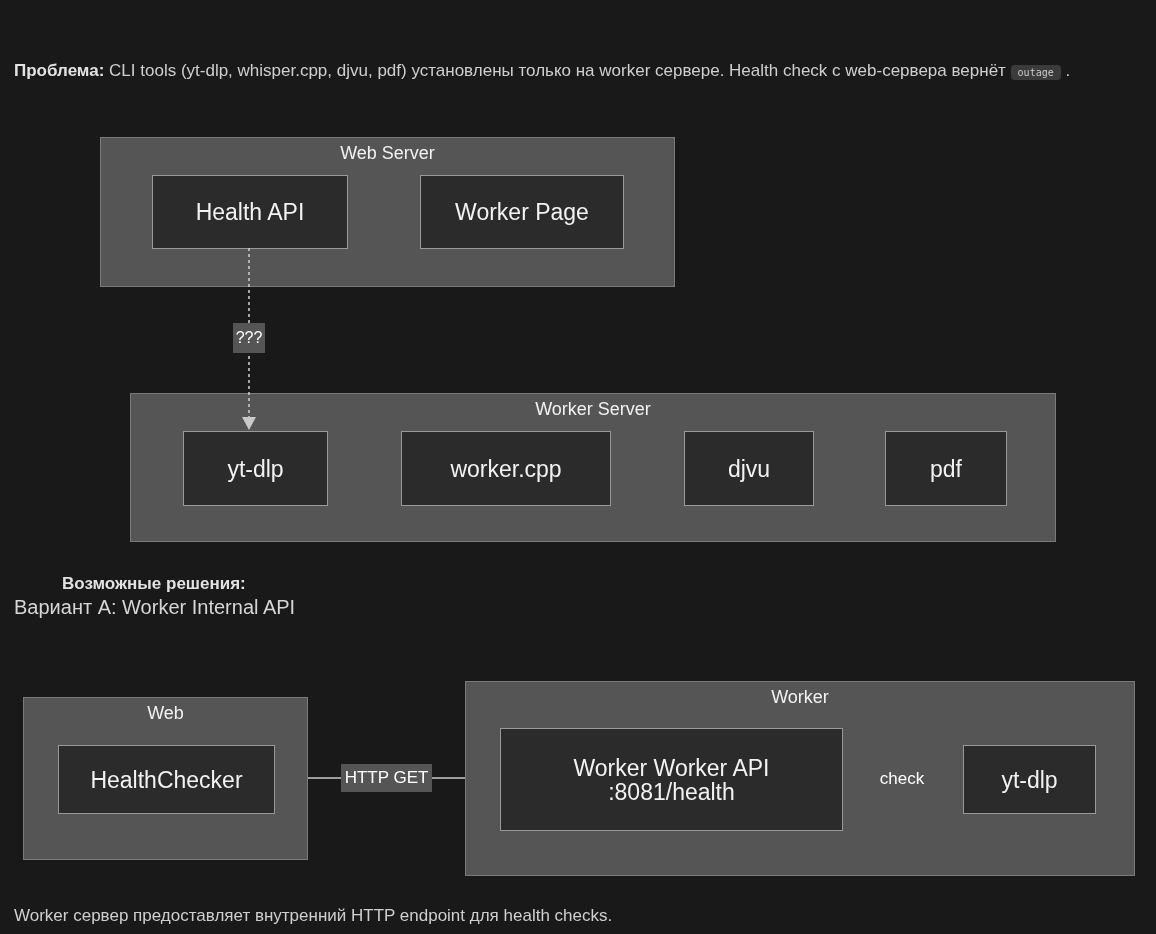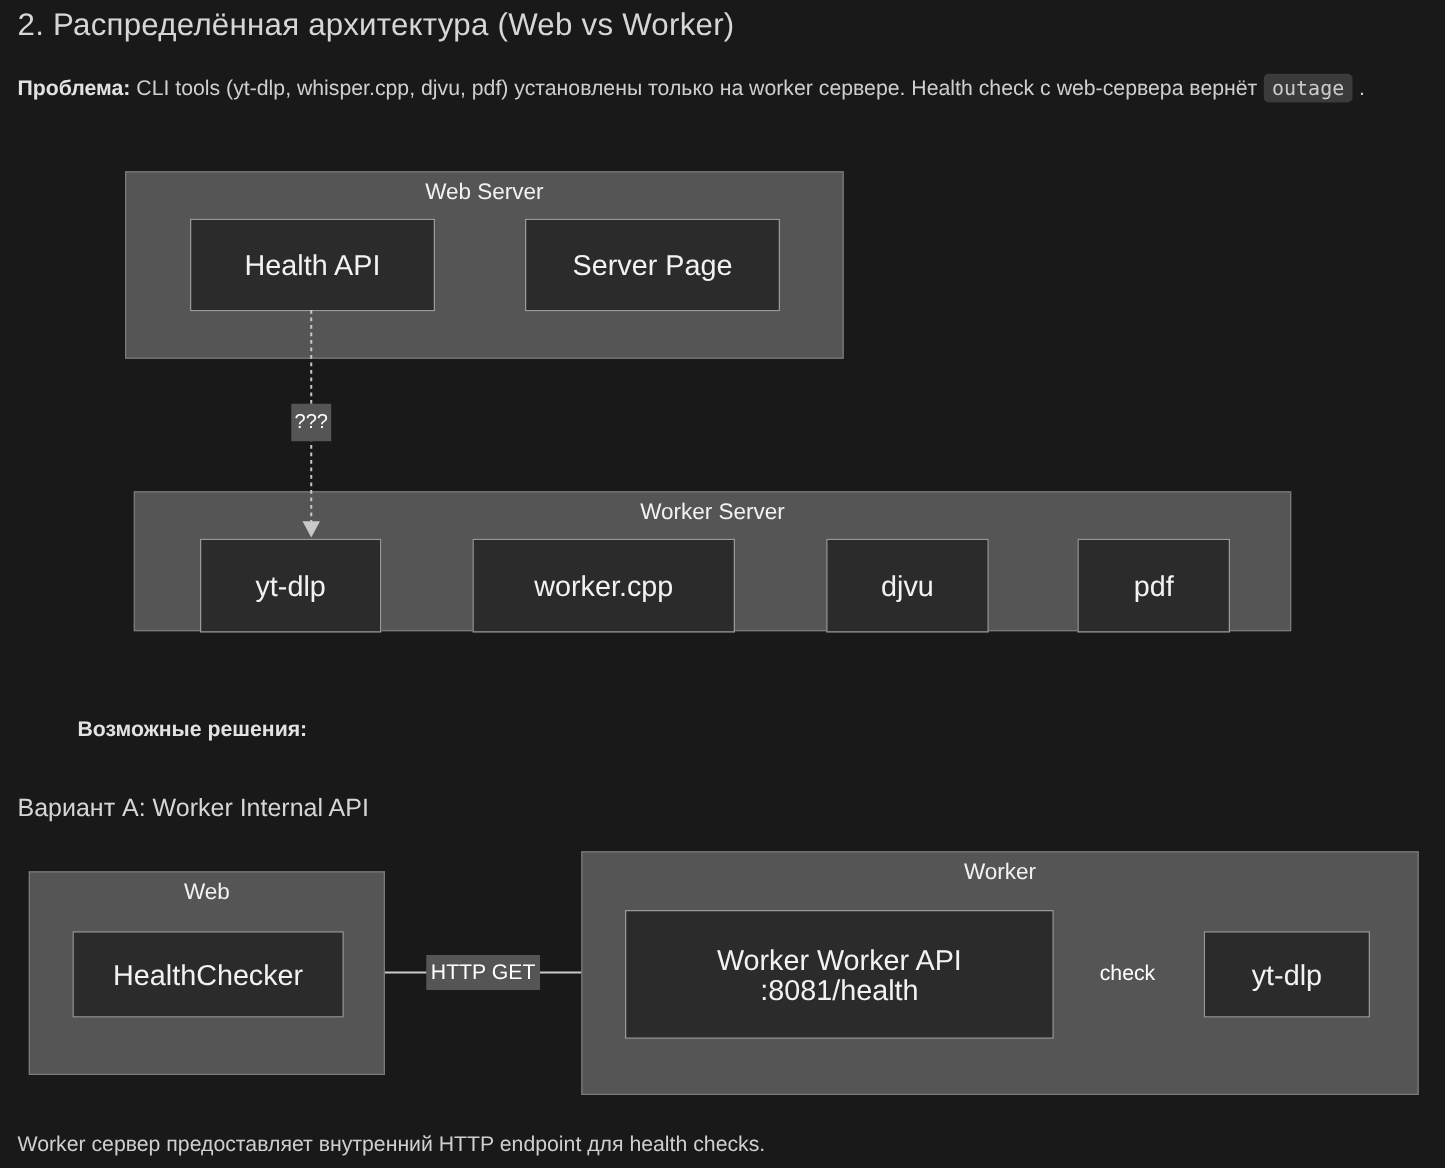--- a/index.html
+++ b/index.html
@@ -27,21 +27,21 @@
     position:absolute;left:14px;top:6px;font-size:25px;font-weight:400;
     color:var(--heading);letter-spacing:.2px;
   }
   .problem{
     position:absolute;left:14px;top:57px;width:1126px;font-size:17px;
     line-height:27px;color:var(--text);
   }
   .problem strong{color:#e2e2e2;}
   .inline-code{
     font-family:"DejaVu Sans Mono","Liberation Mono",monospace;
-    font-size:16px;background:var(--code-bg);color:var(--code-text);
+    font-size:10px;background:var(--code-bg);color:var(--code-text);
     padding:2px 7px;border-radius:4px;
   }
   
   .container-box{
     position:absolute;background:var(--container-fill);
     border:1px solid var(--container-border);
     padding-left:44px;
   }
   .container-title{
     position:absolute;top:5px;left:0;width:100%;text-align:center;
@@ -67,35 +67,34 @@
   }
   .footer-note{
     position:absolute;left:14px;font-size:17px;color:var(--text);
   }
 </style>
 </head>
 <body>
 
 <div class="canvas">
 
-  <h2 class="page-title">2. Распределённая архитектура (Web vs Worker)</h2>
 
   <p class="problem"><strong>Проблема:</strong><span> CLI tools (yt-dlp, whisper.cpp, djvu, pdf) установлены только на worker сервере. Health check с web-сервера вернёт </span><code class="inline-code">outage</code><span> .</span></p>
 
   <div class="container-box" style="left:100px;top:137px;width:575px;height:150px;">
     <div class="container-title">Web Server</div>
     <div class="node" style="left:51px;top:37px;width:196px;height:74px;">
       <span>Health API</span>
     </div>
     <div class="node" style="left:319px;top:37px;width:204px;height:74px;">
-      <span>Server Page</span>
+      <span>Worker Page</span>
     </div>
   </div>
 
-  <div class="container-box" style="left:107px;top:393px;width:926px;height:112px;">
+  <div class="container-box" style="left:130px;top:393px;width:926px;height:149px;">
     <div class="container-title">Worker Server</div>
     <div class="node" style="left:52px;top:37px;width:145px;height:75px;">
       <span>yt-dlp</span>
     </div>
     <div class="node" style="left:270px;top:37px;width:210px;height:75px;">
       <span>worker.cpp</span>
     </div>
     <div class="node" style="left:553px;top:37px;width:130px;height:75px;">
       <span>djvu</span>
     </div>
@@ -112,21 +111,21 @@
     <line x1="274" y1="778" x2="488" y2="778" stroke="var(--edge)" stroke-width="1.6"></line>
     <polygon points="487,771 487,785 500,778" fill="var(--edge)"></polygon>
 
     <line x1="842" y1="778" x2="950" y2="778" stroke="var(--edge)" stroke-width="1.6"></line>
     <polygon points="949,771 949,785 962,778" fill="var(--edge)"></polygon>
   </svg>
 
   <div class="edge-label" style="left:233px;top:323px;width:32px;height:30px;font-size:16px;">???</div>
 
   <div class="subhead" style="top:574px;margin-left:48px;">Возможные решения:</div>
-  <div class="variant-heading" style="top:636px;">Вариант A: Worker Internal API</div>
+  <div class="variant-heading" style="top:596px;">Вариант A: Worker Internal API</div>
 
   <div class="container-box" style="left:23px;top:697px;width:285px;height:163px;">
     <div class="container-title">Web</div>
     <div class="node" style="left:34px;top:47px;width:217px;height:69px;">
       <span>HealthChecker</span>
     </div>
   </div>
 
   <div class="container-box" style="left:465px;top:681px;width:670px;height:195px;">
     <div class="container-title">Worker</div>

